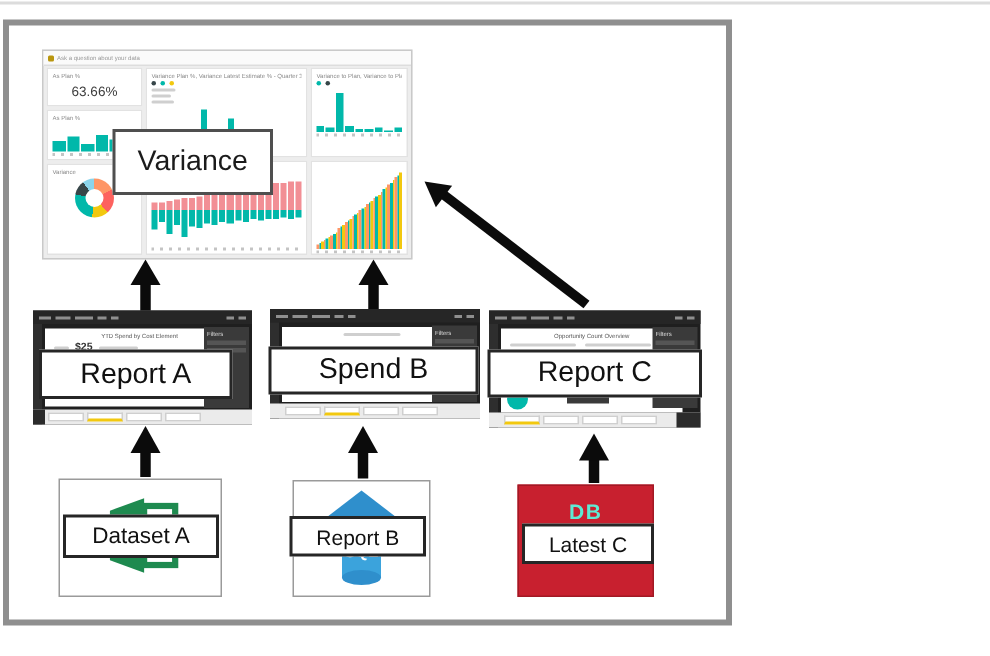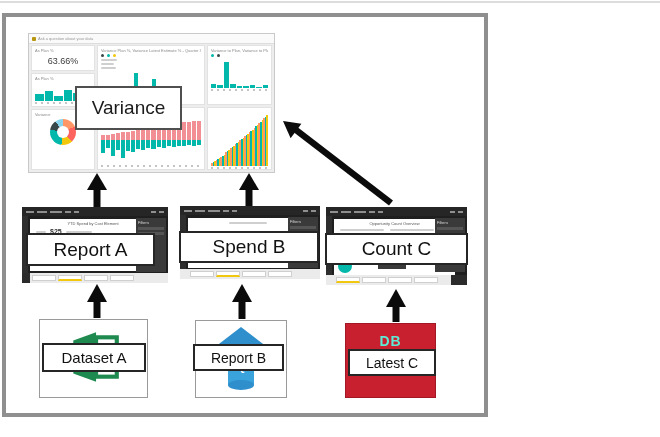--- a/index.html
+++ b/index.html
@@ -364,21 +364,21 @@
   </div>
   <div class="tabs" style="padding-right:18px;">
     <div class="tab active"></div>
     <div class="tab"></div>
     <div class="tab"></div>
     <div class="tab"></div>
   </div>
   <div class="dark-end"></div>
 </div>
 <div class="abs midbox" style="left:325px;top:233px;width:143px;height:32px;font-size:19px;">
-  <span>Count C</span>
+  <span>Report C</span>
 </div>
 
 <div class="abs ds" style="left:39px;top:319px;width:109px;height:79px;">
   <svg width="58" height="62" viewBox="0 0 56 56" style="margin-top:6px;">
     <path d="M8 12 L30 4 V52 L8 44 Z" fill="#1E8A4F"></path>
     <rect x="30" y="9" width="20" height="38" fill="#fff" stroke="#1E8A4F" stroke-width="4"></rect>
     <rect x="36" y="16" width="8" height="4" fill="#1E8A4F"></rect>
     <rect x="36" y="34" width="8" height="4" fill="#1E8A4F"></rect>
   </svg>
 </div>

